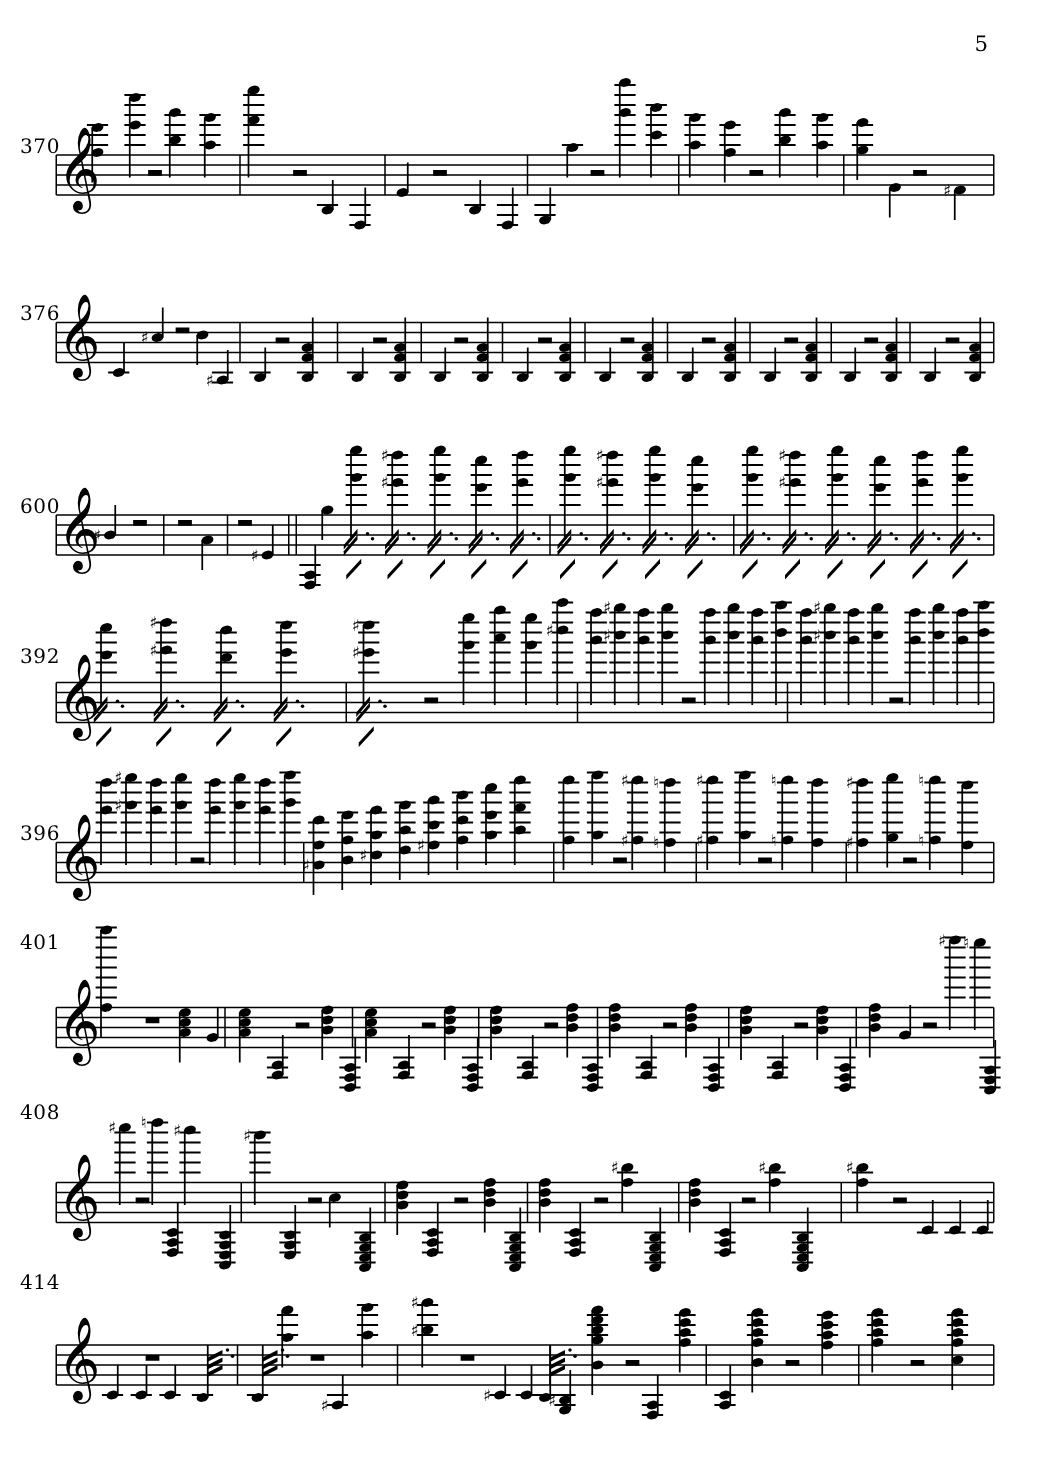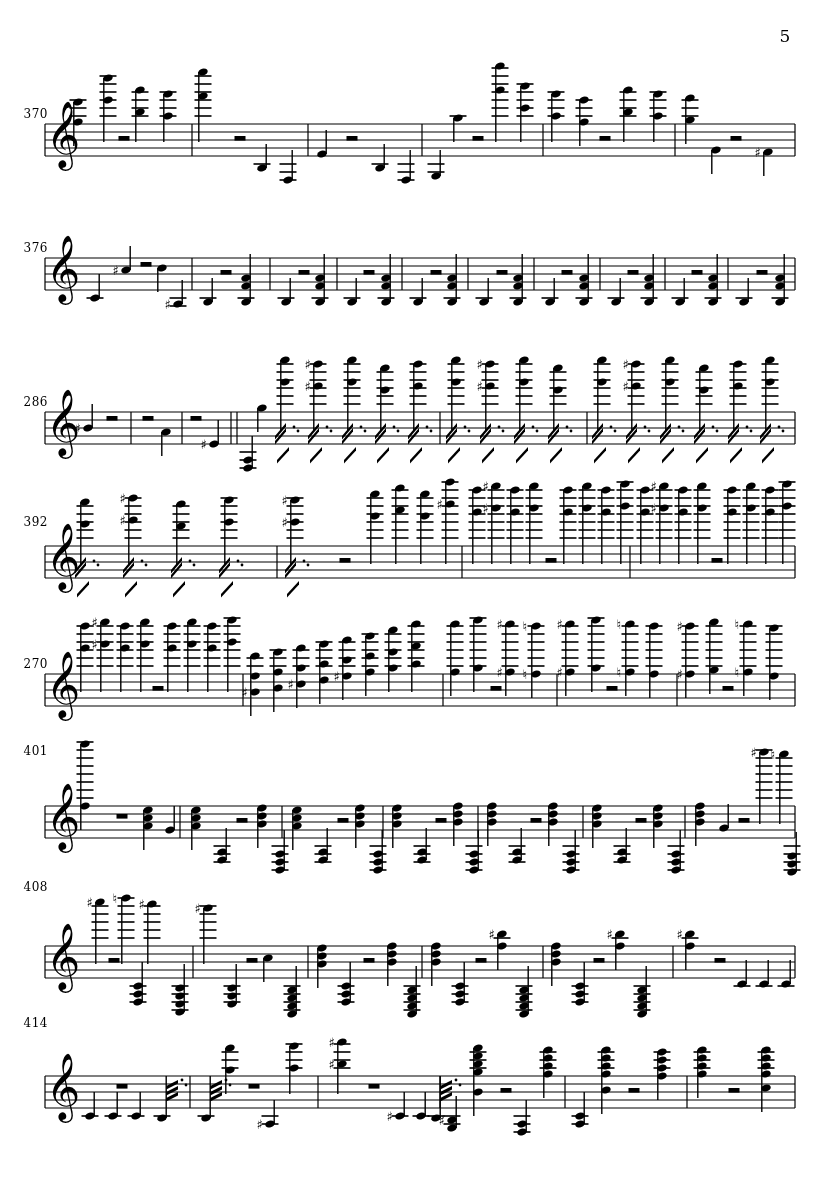--- a/index.html
+++ b/index.html
@@ -1,34 +1,34 @@
 <!DOCTYPE html>
 <html><head>
 <meta charset="utf-8">
 <style>
   html,body{margin:0;padding:0;background:#ffffff;}
   .page{position:relative;width:835px;height:1181px;background:#ffffff;overflow:hidden;
         font-family:"DejaVu Serif", serif;color:#000;}
   .pageno{position:absolute;left:770px;top:26px;width:30px;text-align:center;
           font-size:17px;font-family:"DejaVu Serif", serif;}
-  .mnum{position:absolute;left:14px;width:34px;text-align:right;font-size:12px;
+  .mnum{position:absolute;left:14px;width:34px;text-align:right;font-size:16px;
         font-family:"DejaVu Serif", serif;letter-spacing:0.5px;}
   #notation svg{pointer-events:none;}
 </style>
 </head>
 <body>
 
 <div class="page">
   <span class="pageno">5</span>
 
   <span class="mnum" style="top:107px">370</span>
   <span class="mnum" style="top:241px">376</span>
-  <span class="mnum" style="top:395px">286</span>
+  <span class="mnum" style="top:395px">600</span>
   <span class="mnum" style="top:515px">392</span>
-  <span class="mnum" style="top:657px">270</span>
+  <span class="mnum" style="top:657px">396</span>
   <span class="mnum" style="top:744px">401</span>
   <span class="mnum" style="top:880px">408</span>
   <span class="mnum" style="top:1016px">414</span>
 
   <div id="notation">
       <svg width="835" height="160" style="position: absolute; left: 0px; top: 48px; overflow: visible;">
         <line x1="45" x2="795" y1="76" y2="76" stroke="#000000" stroke-width="1.1"></line>
         <line x1="45" x2="795" y1="84" y2="84" stroke="#000000" stroke-width="1.1"></line>
         <line x1="45" x2="795" y1="92" y2="92" stroke="#000000" stroke-width="1.1"></line>
         <line x1="45" x2="795" y1="100" y2="100" stroke="#000000" stroke-width="1.1"></line>

